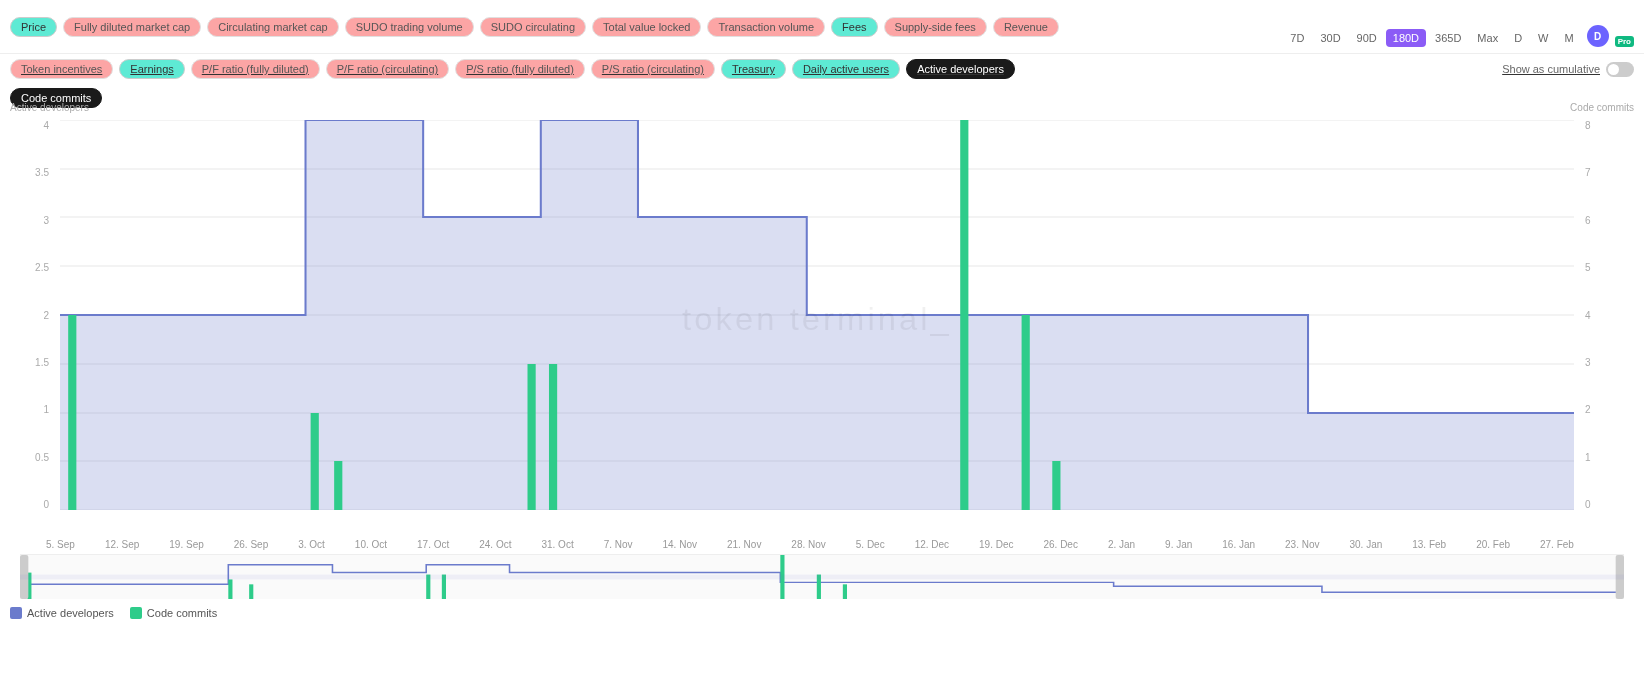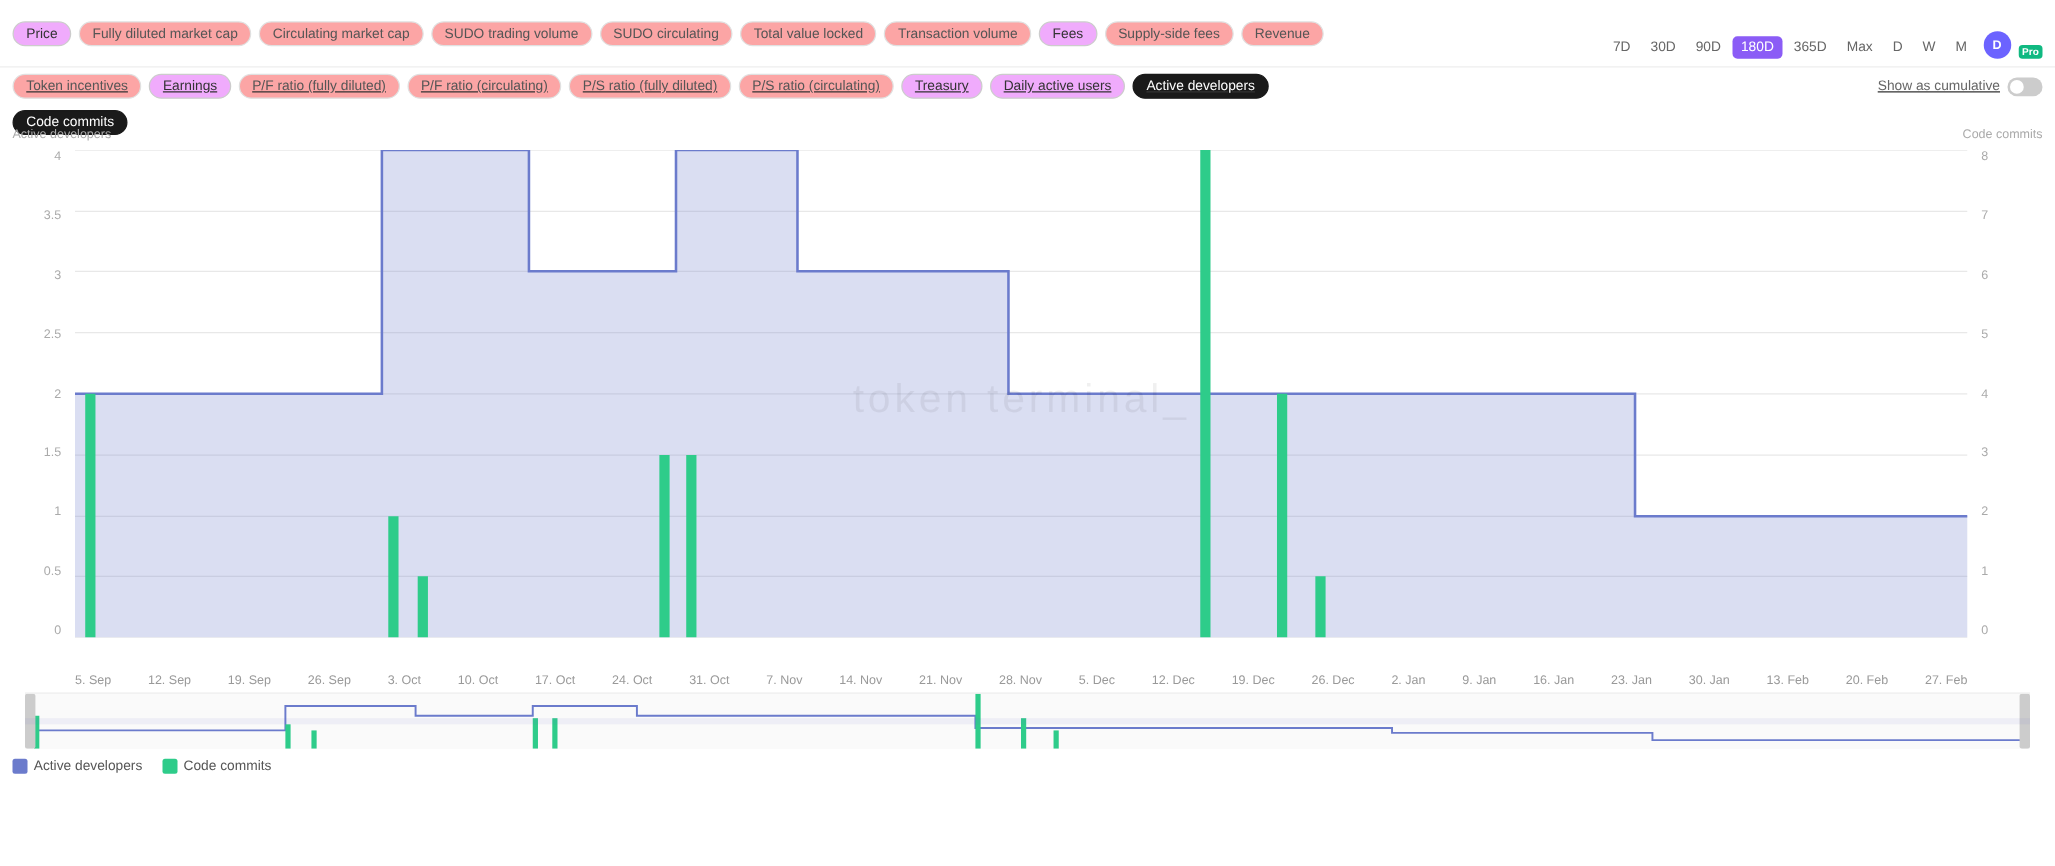--- a/index.html
+++ b/index.html
@@ -3,21 +3,21 @@
   <meta charset="utf-8">
   <style>
     * { box-sizing: border-box; margin: 0; padding: 0; }
     body { font-family: -apple-system, BlinkMacSystemFont, 'Segoe UI', sans-serif; background: #fff; color: #333; font-size: 12px; overflow-x: hidden; }
 
     .top-bar { display: flex; align-items: center; padding: 6px 10px; gap: 6px; flex-wrap: wrap; border-bottom: 1px solid #eee; }
     .top-bar-right { margin-left: auto; display: flex; align-items: flex-end; gap: 6px; margin-top: 19px; }
 
     .pill { display: inline-flex; align-items: center; padding: 3px 10px; border-radius: 20px; border: 1px solid #e0e0e0; background: #fca5a5; color: #555; cursor: pointer; font-size: 11px; white-space: nowrap; }
     .pill.active-dark { background: #1a1a1a; color: #fff; border-color: #1a1a1a; }
-    .pill.active-light { background: #f0abfc; border-color: #ccc; color: #333; }
+    .pill.active-light { background: #5eead4; border-color: #ccc; color: #333; }
 
     .time-btns { display: flex; gap: 2px; align-items: center; }
     .time-btn { padding: 3px 7px; border-radius: 4px; border: none; background: transparent; cursor: pointer; font-size: 11px; color: #666; }
     .time-btn.active { background: #8b5cf6; color: #fff; border-radius: 4px; }
 
     .avatar-circle { width: 22px; height: 22px; border-radius: 50%; background: #6c63ff; color: #fff; display: flex; align-items: center; justify-content: center; font-size: 10px; font-weight: bold; }
 
     .second-bar { display: flex; align-items: center; padding: 5px 10px; gap: 6px; flex-wrap: wrap; text-decoration: underline; }
     .second-bar-right { margin-left: auto; display: flex; align-items: center; gap: 6px; font-size: 11px; color: #666; justify-content: center; }
 
@@ -28,21 +28,21 @@
     .chart-description { font-size: 12px; color: #555; margin-bottom: 8px; }
     .chart-description span.highlight { color: #3b82f6; }
 
     .chart-container { position: relative; width: 100%; height: 430px; }
     .chart-inner { position: absolute; left: 50px; right: 60px; top: 0; bottom: 40px; }
 
     .y-axis-left { position: absolute; left: 0; top: 0; bottom: 40px; width: 45px; display: flex; flex-direction: column-reverse; justify-content: space-between; align-items: flex-end; padding-right: 6px; font-size: 10px; color: #999; }
     .y-axis-right { position: absolute; right: 0; top: 0; bottom: 40px; width: 55px; display: flex; flex-direction: column-reverse; justify-content: space-between; align-items: flex-start; padding-left: 6px; font-size: 10px; color: #999; }
     .y-axis-label { font-size: 10px; color: #aaa; }
 
-    .x-axis { position: absolute; bottom: 0; left: 50px; right: 60px; display: flex; justify-content: space-between; font-size: 10px; color: #999; padding-top: 5px; }
+    .x-axis { position: absolute; bottom: 0; left: 36px; right: 60px; display: flex; justify-content: space-between; font-size: 10px; color: #999; padding-top: 5px; }
 
     .mini-chart { height: 45px; background: #fafafa; border-top: 1px solid #eee; position: relative; margin: 0 10px; }
     .mini-chart svg { width: 100%; height: 100%; }
 
     .legend { display: flex; gap: 16px; padding: 8px 10px; align-items: center; }
     .legend-item { display: flex; align-items: center; gap: 5px; font-size: 11px; color: #555; }
     .legend-dot { width: 12px; height: 12px; border-radius: 2px; }
 
     .pro-badge { background: #10b981; color: #fff; font-size: 8px; border-radius: 3px; padding: 1px 3px; font-weight: bold; }
   </style>
@@ -193,21 +193,21 @@
       <span>14. Nov</span>
       <span>21. Nov</span>
       <span>28. Nov</span>
       <span>5. Dec</span>
       <span>12. Dec</span>
       <span>19. Dec</span>
       <span>26. Dec</span>
       <span>2. Jan</span>
       <span>9. Jan</span>
       <span>16. Jan</span>
-      <span>23. Jan</span>
+      <span>23. Nov</span>
       <span>30. Jan</span>
       <span>13. Feb</span>
       <span>20. Feb</span>
       <span>27. Feb</span>
     </div>
   </div>
 
   <div class="mini-chart" style="margin-top:4px;">
     <svg width="100%" height="100%" viewBox="0 0 1540 45" preserveAspectRatio="none">
 

